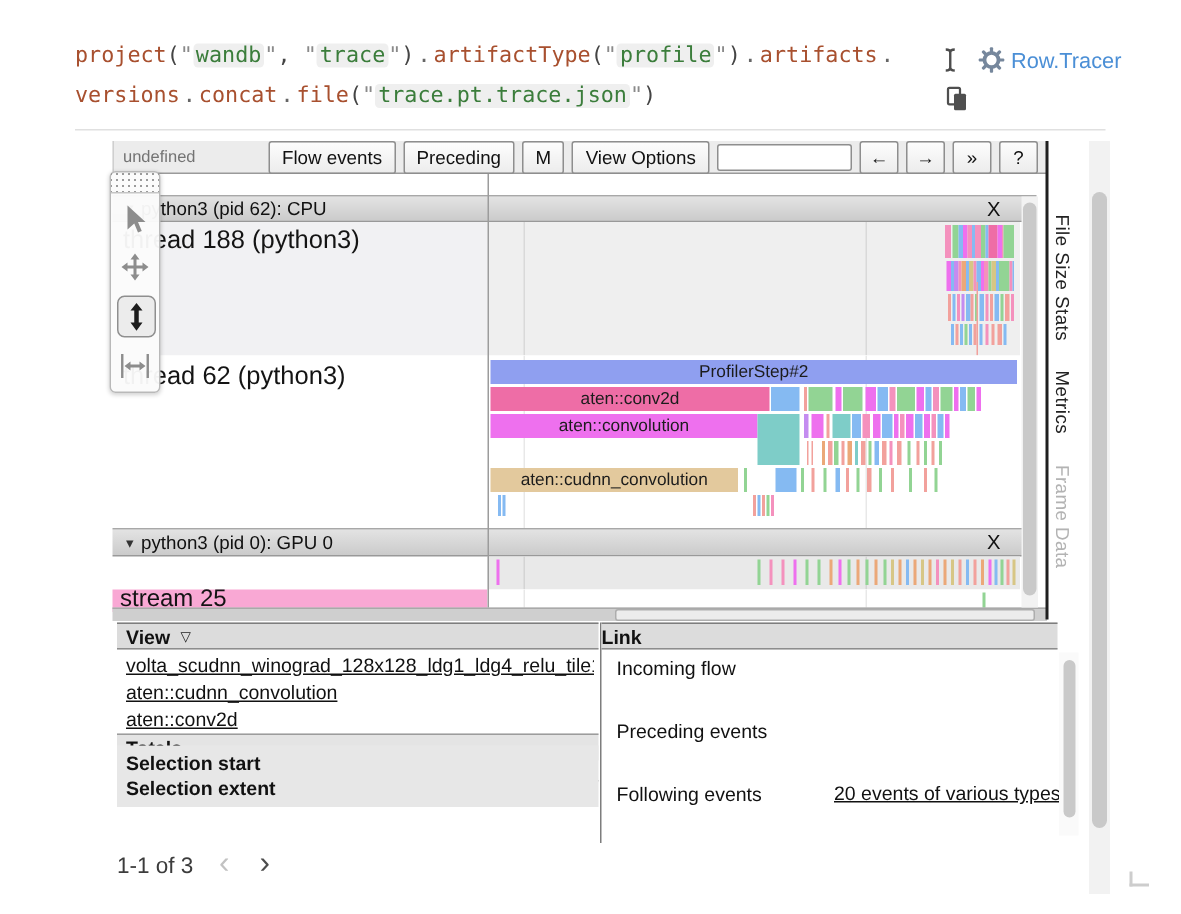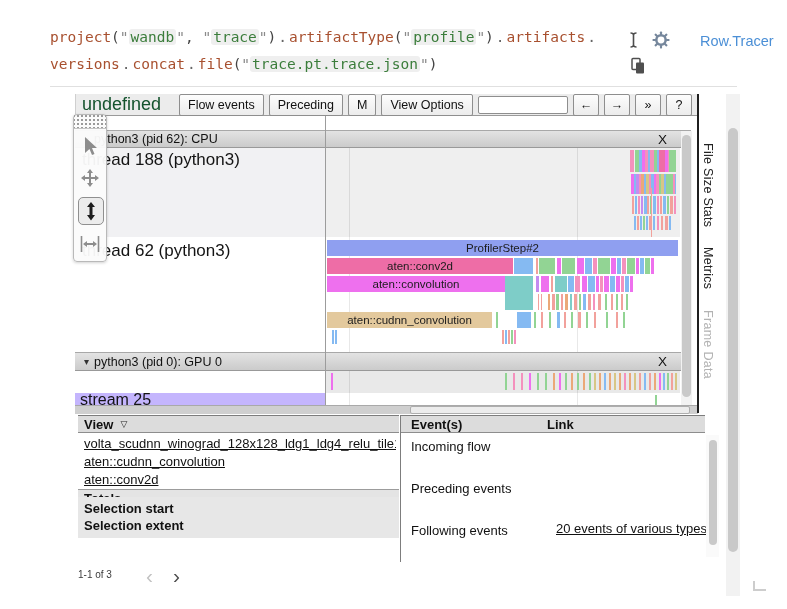--- a/index.html
+++ b/index.html
@@ -12,21 +12,21 @@
   .tk-fn{color:#a8502f;}
   .tk-str{color:#3b7d3b;background:#efefef;border-radius:3px;padding:0 2px;}
   .tk-q{color:#8a8a8a;}
   .tk-pun{color:#444;}
   .tk-dot{color:#666;margin:0 2px;}
   .row-tracer{color:#4b8fd6;font-size:14.5px;}
   .hdr-divider{height:1px;background:#e0e0e0;}
   
   .toolbar{background:#ececec;border-bottom:1px solid #9a9a9a;border-left:1px solid #cfcfcf;
            display:flex;align-items:center;gap:5px;padding:0 6px;box-sizing:border-box;}
-  .tb-label{font-size:18px;color:#14532d;width:92px;}
+  .tb-label{font-size:11px;color:#737373;width:92px;}
   .tb-btn{font-size:12.5px;color:#111;background:linear-gradient(#fdfdfd,#ececec);
           border:1px solid #8e8e8e;border-radius:2px;padding:1px 8px;height:18px;
           display:flex;align-items:center;white-space:nowrap;}
   .tb-input{flex:1;background:#fff;border:1px solid #8e8e8e;height:16px;border-radius:2px;}
   .tb-nav{width:20px;justify-content:center;padding:1px 2px;}
   
   .ruler{background:#fff;border-bottom:1px solid #808080;}
   .tick-minor{position:absolute;bottom:0;width:1px;height:4px;background:#555;}
   .tick-major{position:absolute;top:0;width:1px;height:13px;background:#555;}
   .tick-label{position:absolute;top:0;font-size:11px;color:#222;white-space:nowrap;}
@@ -64,21 +64,21 @@
   .band-soft{background:#e4e4e4;border-top:1px solid #9c9c9c;box-sizing:border-box;
              display:flex;align-items:center;}
   .sel-band{background:#e7e7e7;}
   .tbl-hdr{font-size:13px;font-weight:bold;color:#111;}
   .tbl-link{font-size:13px;color:#111;text-decoration:underline;white-space:nowrap;
             overflow:hidden;display:block;}
   .tbl-bold{font-size:13px;font-weight:bold;color:#111;}
   .tbl-cell{font-size:13px;color:#111;}
   .sort-tri{font-size:9px;margin-left:7px;color:#222;}
   
-  .pg-label{font-size:10px;color:#3c3c3c;}
+  .pg-label{font-size:15px;color:#3c3c3c;}
   .pg-chev{font-size:21px;line-height:18px;}
   .pg-prev{color:#c2c2c2;}
   .pg-next{color:#4d4d4d;}
   .resize-corner{border-left:2px solid #cdcdcd;border-bottom:2px solid #cdcdcd;}
 </style>
 </head>
 <body>
 
 <div class="page">
 
@@ -101,21 +101,21 @@
         <rect x="8.8" y="0.5" width="2.4" height="4" rx="0.8" transform="rotate(90 10 10)"></rect>
         <rect x="8.8" y="0.5" width="2.4" height="4" rx="0.8" transform="rotate(135 10 10)"></rect>
         <rect x="8.8" y="0.5" width="2.4" height="4" rx="0.8" transform="rotate(180 10 10)"></rect>
         <rect x="8.8" y="0.5" width="2.4" height="4" rx="0.8" transform="rotate(225 10 10)"></rect>
         <rect x="8.8" y="0.5" width="2.4" height="4" rx="0.8" transform="rotate(270 10 10)"></rect>
         <rect x="8.8" y="0.5" width="2.4" height="4" rx="0.8" transform="rotate(315 10 10)"></rect>
       </g>
       <circle cx="10" cy="10" r="5.2" fill="none" stroke="#76879c" stroke-width="2.8"></circle>
     </svg>
   </div>
-  <span class="abs row-tracer" style="left:700px;top:33px;text-align:right;">Row.Tracer</span>
+  <span class="abs row-tracer" style="left:674px;top:33px;text-align:right;">Row.Tracer</span>
   <div class="abs" style="left:630px;top:57px;">
     <svg width="16" height="18" viewBox="0 0 16 18">
       <rect x="2" y="1.5" width="8" height="11" rx="1" fill="none" stroke="#4f4f4f" stroke-width="1.5"></rect>
       <rect x="6" y="5.5" width="8" height="11" rx="1" fill="#4f4f4f"></rect>
     </svg>
   </div>
   <div class="abs hdr-divider" style="left:50px;top:86px;width:687px;"></div>
 
   <div class="abs toolbar" style="left:75px;top:94px;width:623px;height:22px;">
     <span class="tb-label">undefined</span>
@@ -322,21 +322,21 @@
       <div class="seg" style="left: 314px; top: 2px; width: 2px; height: 17px; background: rgb(242, 161, 156);"></div>
       <div class="seg" style="left: 319px; top: 2px; width: 2px; height: 17px; background: rgb(133, 186, 242);"></div>
       <div class="seg" style="left: 324px; top: 2px; width: 2px; height: 17px; background: rgb(242, 161, 156);"></div>
       <div class="seg" style="left: 329px; top: 2px; width: 2px; height: 17px; background: rgb(235, 168, 120);"></div>
       <div class="seg" style="left: 334px; top: 2px; width: 2px; height: 17px; background: rgb(238, 112, 238);"></div>
       <div class="seg" style="left: 338px; top: 2px; width: 2px; height: 17px; background: rgb(133, 186, 242);"></div>
       <div class="seg" style="left: 342px; top: 2px; width: 2px; height: 17px; background: rgb(146, 212, 148);"></div>
       <div class="seg" style="left: 346px; top: 2px; width: 2px; height: 17px; background: rgb(242, 161, 156);"></div>
       <div class="seg" style="left: 350px; top: 2px; width: 2px; height: 17px; background: rgb(215, 198, 133);"></div>
     </div>
-  <div class="abs" style="left:75px;top:393px;width:250px;height:15px;background:#c4b5fd;">
+  <div class="abs" style="left:75px;top:393px;width:250px;height:15px;background:#f9a8d4;">
     <span class="stream-label abs" style="left:5px;top:-2px;">stream 25</span>
   </div>
   <div class="abs" id="s25-canvas" style="left:325px;top:393px;width:355px;height:15px;background:#fff;overflow:hidden;">
     <div class="gl" style="left:24px;"></div>
       <div class="gl" style="left:252px;"></div>
   <div class="seg" style="left: 330px; top: 2px; width: 2px; height: 17px; background: rgb(146, 212, 148);"></div>
     </div>
 
   <div class="abs" style="left:325px;top:116px;width:1px;height:292px;background:#9c9c9c;"></div>
 
@@ -400,21 +400,20 @@
     <span class="tbl-bold" style="margin-left:6px;">Totals</span>
   </div>
   <div class="abs" style="left:78px;top:520px;width:321px;height:1px;background:#9c9c9c;"></div>
   <div class="abs sel-band" style="left:78px;top:497px;width:321px;height:41px;">
     <span class="tbl-bold abs" style="left:6px;top:4px;">Selection start</span>
     <span class="tbl-bold abs" style="left:6px;top:21px;">Selection extent</span>
   </div>
 
   <div class="abs" style="left:400px;top:415px;width:1px;height:147px;background:#7d7d7d;"></div>
   <div class="abs band" style="left:401px;top:415px;width:304px;height:18px;">
-    <span class="tbl-hdr" style="margin-left:10px;width:136px;">Event(s)</span>
     <span class="tbl-hdr">Link</span>
   </div>
   <div class="abs" style="left:411px;top:437px;">
     <span class="tbl-cell">Incoming flow</span>
   </div>
   <div class="abs" style="left:411px;top:479px;">
     <span class="tbl-cell">Preceding events</span>
   </div>
   <div class="abs" style="left:411px;top:521px;">
     <span class="tbl-cell">Following events</span>

